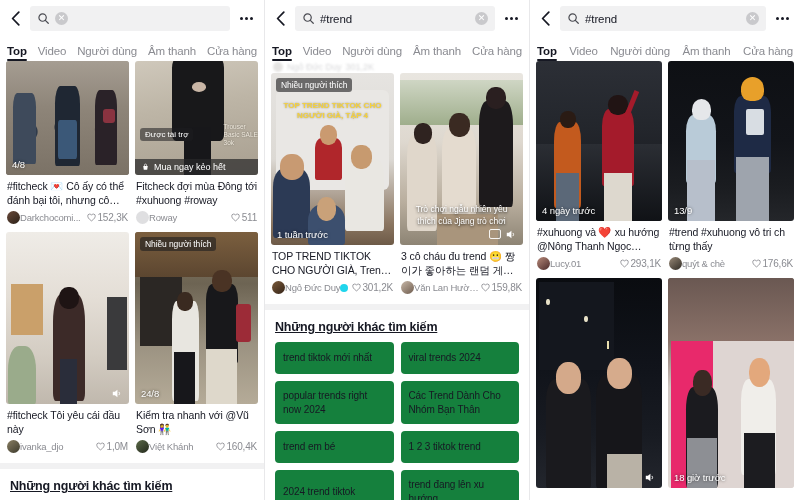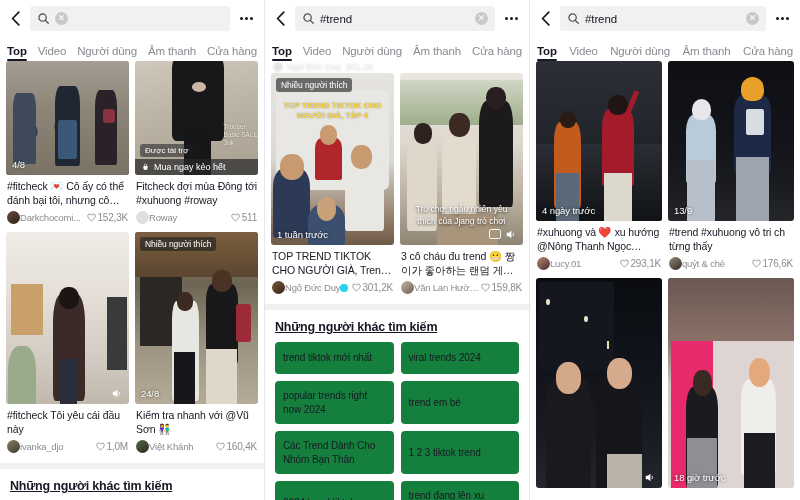--- a/index.html
+++ b/index.html
@@ -154,21 +154,21 @@
     position: absolute;
     left: 0; right: 0; bottom: 0;
   }
   .sponsor .sp-lbl {
     display: inline-block;
     background: rgba(30,30,32,0.55);
     color: #fff;
     font-size: 8px;
     padding: 2px 5px;
     border-radius: 3px;
-    margin: 0 0 2px 5px;
+    margin: 0 0 18px 5px;
   }
   .sponsor .sp-cta {
     background: rgba(40,40,42,0.72);
     color: #fff;
     font-size: 9px;
     padding: 3px 6px;
     display: flex; align-items: center; gap: 4px;
   }
   .ovl-text {
     position: absolute;
@@ -555,22 +555,22 @@
         </div>
 
       </div>
 
       <div class="rel">
         <div class="rel-title">Những người khác tìm kiếm</div>
         <div class="chips">
           <div class="chip">trend tiktok mới nhất</div>
           <div class="chip">viral trends 2024</div>
           <div class="chip">popular trends right now 2024</div>
+          <div class="chip">Các Trend Dành Cho Nhóm Bạn Thân</div>
           <div class="chip">trend em bé</div>
-          <div class="chip">Các Trend Dành Cho Nhóm Bạn Thân</div>
           <div class="chip">1 2 3 tiktok trend</div>
           <div class="chip">2024 trend tiktok</div>
           <div class="chip">trend đang lên xu hướng</div>
         </div>
       </div>
     </div>
   </div>
 
   <div class="panel">
 

